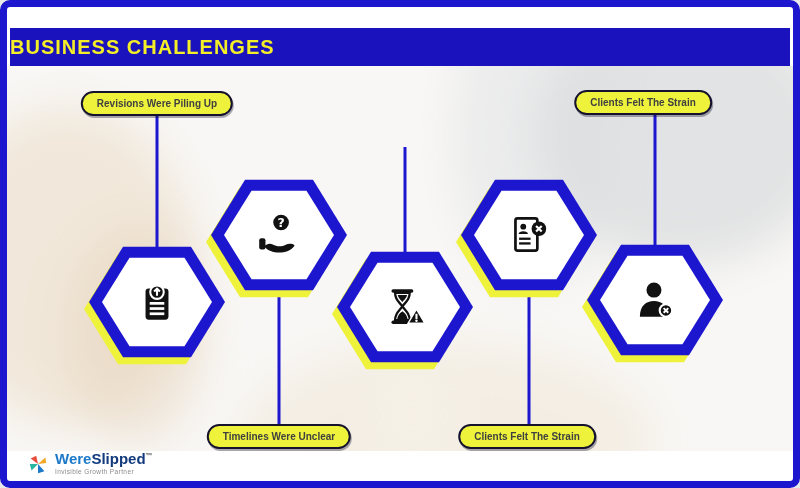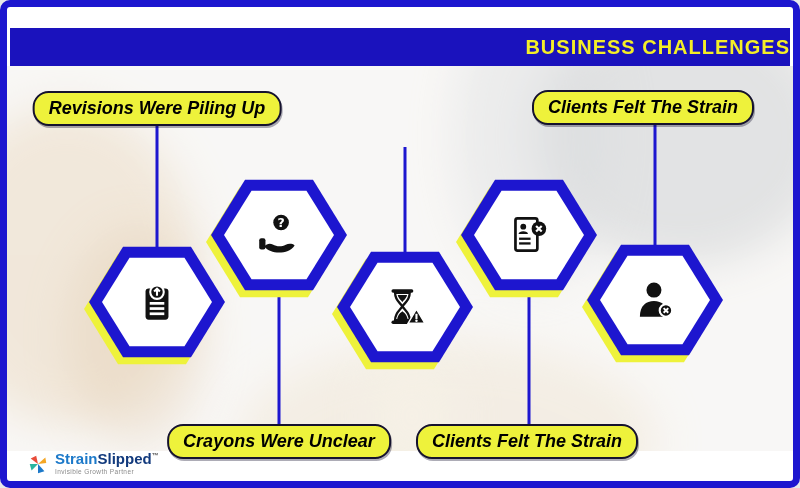--- a/index.html
+++ b/index.html
@@ -20,31 +20,31 @@
   .blob.suit{width:300px;height:260px;right:-40px;top:-60px;background:#9aa0a6;opacity:.45;}
   .blob.suit2{width:160px;height:300px;right:180px;top:-80px;background:#b9bdc2;opacity:.4;}
   .blob.wood{width:260px;height:320px;left:-70px;top:40px;background:#d9b98c;opacity:.5;}
   .blob.wood2{width:140px;height:220px;left:60px;top:160px;background:#caa06b;opacity:.35;}
   .blob.desk{width:420px;height:200px;left:230px;bottom:-90px;background:#e4d2b4;opacity:.55;}
   .blob.cup{width:90px;height:110px;left:360px;bottom:-20px;background:#efe6d2;opacity:.8;}
   .bg-veil{position:absolute;inset:0;background:rgba(255,255,255,.45);}
 
   .header-bar{
     position:absolute;left:3px;right:3px;top:21px;height:38px;
-    background:var(--blue-dark);display:flex;align-items:center;justify-content:flex-end;
+    background:var(--blue-dark);display:flex;align-items:center;justify-content:flex-start;
   }
   .header-bar span{
     color:#f4ee27;font-weight:bold;font-size:20px;letter-spacing:1px;
   }
 
   .pill{
     position:absolute;transform:translateX(-50%);
     background:var(--yellow);border:2px solid #15122e;border-radius:16px;
-    padding:5px 14px;font-size:18px;font-weight:bold;color:#000000;
-    white-space:nowrap;z-index:3;box-shadow:1px 2px 0 rgba(20,18,46,.35);font-style:italic;
+    padding:5px 14px;font-size:10px;font-weight:bold;color:#404040;
+    white-space:nowrap;z-index:3;box-shadow:1px 2px 0 rgba(20,18,46,.35);
   }
 
   .vline{position:absolute;width:3px;background:var(--blue);z-index:1;transform:translateX(-50%);}
 
   .hex{position:absolute;width:136px;height:120px;z-index:2;}
   .hex .layer{
     position:absolute;inset:0;
     clip-path:polygon(25% 4%,75% 4%,100% 50%,75% 96%,25% 96%,0% 50%);
   }
   .hex .shadow{background:var(--yellow);transform:translate(-5px,7px);}
@@ -85,21 +85,21 @@
   </div>
 
   <div class="vline" style="left:150px;top:108px;height:140px;"></div>
   <div class="vline" style="left:398px;top:140px;height:112px;"></div>
   <div class="vline" style="left:648px;top:106px;height:140px;"></div>
   <div class="vline" style="left:272px;top:282px;height:140px;"></div>
   <div class="vline" style="left:522px;top:282px;height:140px;"></div>
 
   <div class="pill" style="left:150px;top:84px;">Revisions Were Piling Up</div>
   <div class="pill" style="left:636px;top:83px;">Clients Felt The Strain</div>
-  <div class="pill" style="left:272px;top:417px;">Crayons Were Unclear</div>
+  <div class="pill" style="left:272px;top:417px;">Timelines Were Unclear</div>
   <div class="pill" style="left:520px;top:417px;">Clients Felt The Strain</div>
 
   <div class="hex" style="left:82px;top:235px;">
     <div class="layer shadow"></div>
     <div class="layer border"></div>
     <div class="inner">
       <svg viewBox="0 0 48 48">
         <rect x="13" y="11" width="22" height="30" rx="3" fill="#111"></rect>
         <rect x="17" y="24" width="14" height="2.6" fill="#fff"></rect>
         <rect x="17" y="29" width="14" height="2.6" fill="#fff"></rect>
@@ -172,19 +172,19 @@
 
   <div class="logo">
     <svg class="mark" viewBox="0 0 24 24">
       <path d="M12 12 L4 6 L10 3 Z" fill="#e84b3a"></path>
       <path d="M12 12 L20 5 L21 11 Z" fill="#f5a623"></path>
       <path d="M12 12 L19 20 L12 22 Z" fill="#1c79c9"></path>
       <path d="M12 12 L5 19 L3 12 Z" fill="#2ab5a0"></path>
     </svg>
     <div class="words">
       <div class="brand">
-        <span class="px">Strain</span><span class="cr">Slipped</span><sup>™</sup>
+        <span class="px">Were</span><span class="cr">Slipped</span><sup>™</sup>
       </div>
       <div class="tagline">Invisible Growth Partner</div>
     </div>
   </div>
 
 </div>
 
 </body></html>

